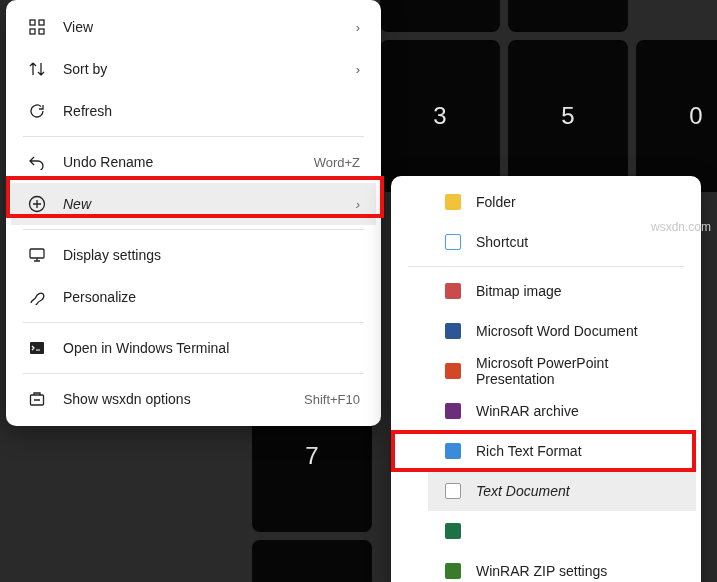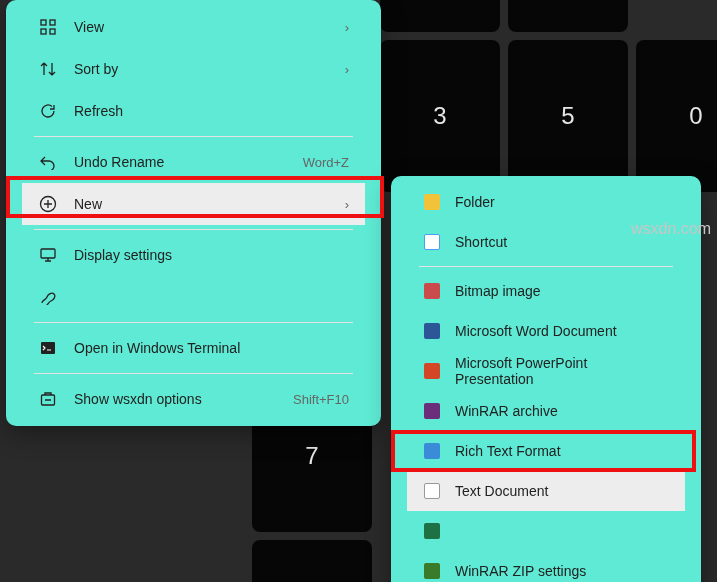--- a/index.html
+++ b/index.html
@@ -19,51 +19,51 @@
     width: 120px; height: 152px;
     background: #060606;
     border-radius: 8px;
     color: #e6e6e6;
     display: flex; align-items: center; justify-content: center;
     font-size: 24px;
   }
   
   .menu {
     position: absolute;
-    background: #5eead4;
+    background: #ffffff;
     border-radius: 10px;
     box-shadow: 0 8px 24px rgba(0,0,0,.35), 0 0 0 1px rgba(0,0,0,.05);
     color: #222;
-    padding: 6px 16px;
+    padding: 6px 5px;
   }
   .menu1 { left: 6px; top: 0; width: 375px; }
   .menu-item {
     display: flex; align-items: center;
     height: 42px;
     padding: 0 16px;
     cursor: default;
     position: relative;
   }
-  .menu-item.hover { background: #ededed; }
+  .menu-item.hover { background: #ededed; font-style: italic; }
   .menu-item .mi-icon { width: 20px; height: 20px; margin-right: 16px; display:flex;align-items:center;justify-content:center; color:#222; }
   .menu-item .mi-label { flex: 1; }
   .menu-item .mi-right { color: #666; font-size: 13px; }
   .sep { height: 1px; background: #e3e3e3; margin: 4px 12px; }
   .highlight-red { position:absolute; border:4px solid #e11; pointer-events:none; }
   .hl-new { left:6px; top:176px; width:378px; height:42px; }
   .hl-txt { left:391px; top:430px; width:305px; height:42px; }
 
   
   .menu2 { left: 391px; top: 176px; width: 310px; }
-  .menu2 .menu-item { height: 40px; }
+  .menu2 .menu-item { height: 40px; margin-left: 32px; }
   .menu2 .mi-icon { width:18px; height:18px; margin-right:14px; }
 
   .watermark {
     position:absolute; right:6px; top:220px;
-    color:#c7c7c7; font-size:16px;
+    color:#c7c7c7; font-size:12px;
     writing-mode: horizontal-tb;
   }
 
   
   .ficon { width:16px;height:16px;border-radius:2px;display:flex;align-items:center;justify-content:center;font-size:10px;color:#fff;font-weight:bold; }
   .c-folder{background:#f2c33a}
   .c-shortcut{background:#fff;border:1px solid #4aa0ea;color:#4aa0ea}
   .c-bmp{background:#c94b4b}
   .c-word{background:#2b5797}
   .c-ppt{background:#d24726}
@@ -148,20 +148,21 @@
         </svg>
       </span>
     <span class="mi-label">Display settings</span>
   </div>
   <div class="menu-item">
     <span class="mi-icon">
         <svg width="16" height="16" viewBox="0 0 16 16" fill="none" stroke="currentColor" stroke-width="1.3">
           <path d="M2 14c0-3 4-3 5-6s5-5 7-3-0 6-3 7-3 5-6 5"></path>
         </svg>
       </span>
+    <span class="mi-label">Personalize</span>
   </div>
   <div class="sep"></div>
 
   <div class="menu-item">
     <span class="mi-icon">
         <svg width="16" height="16" viewBox="0 0 16 16" fill="currentColor">
           <rect x="1" y="2" width="14" height="12" rx="1" fill="#222"></rect>
           <path d="M3 6l2 2-2 2M7 10h4" stroke="#fff" stroke-width="1.2" fill="none"></path>
         </svg>
       </span>

